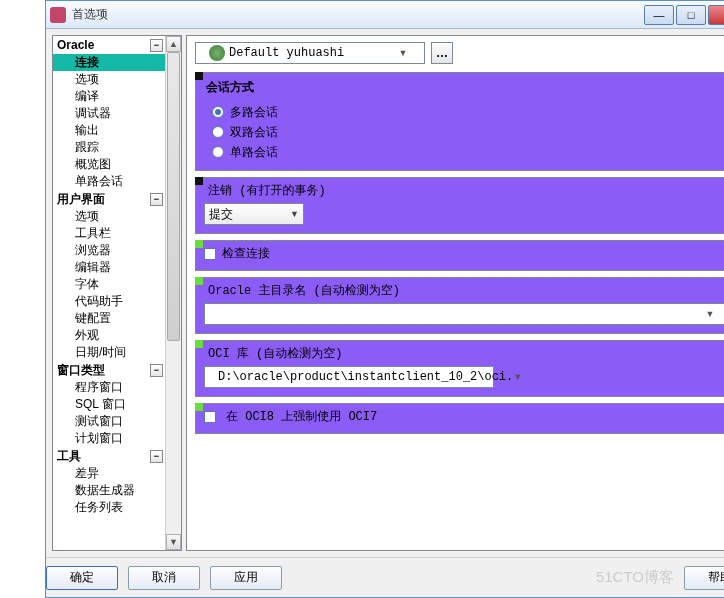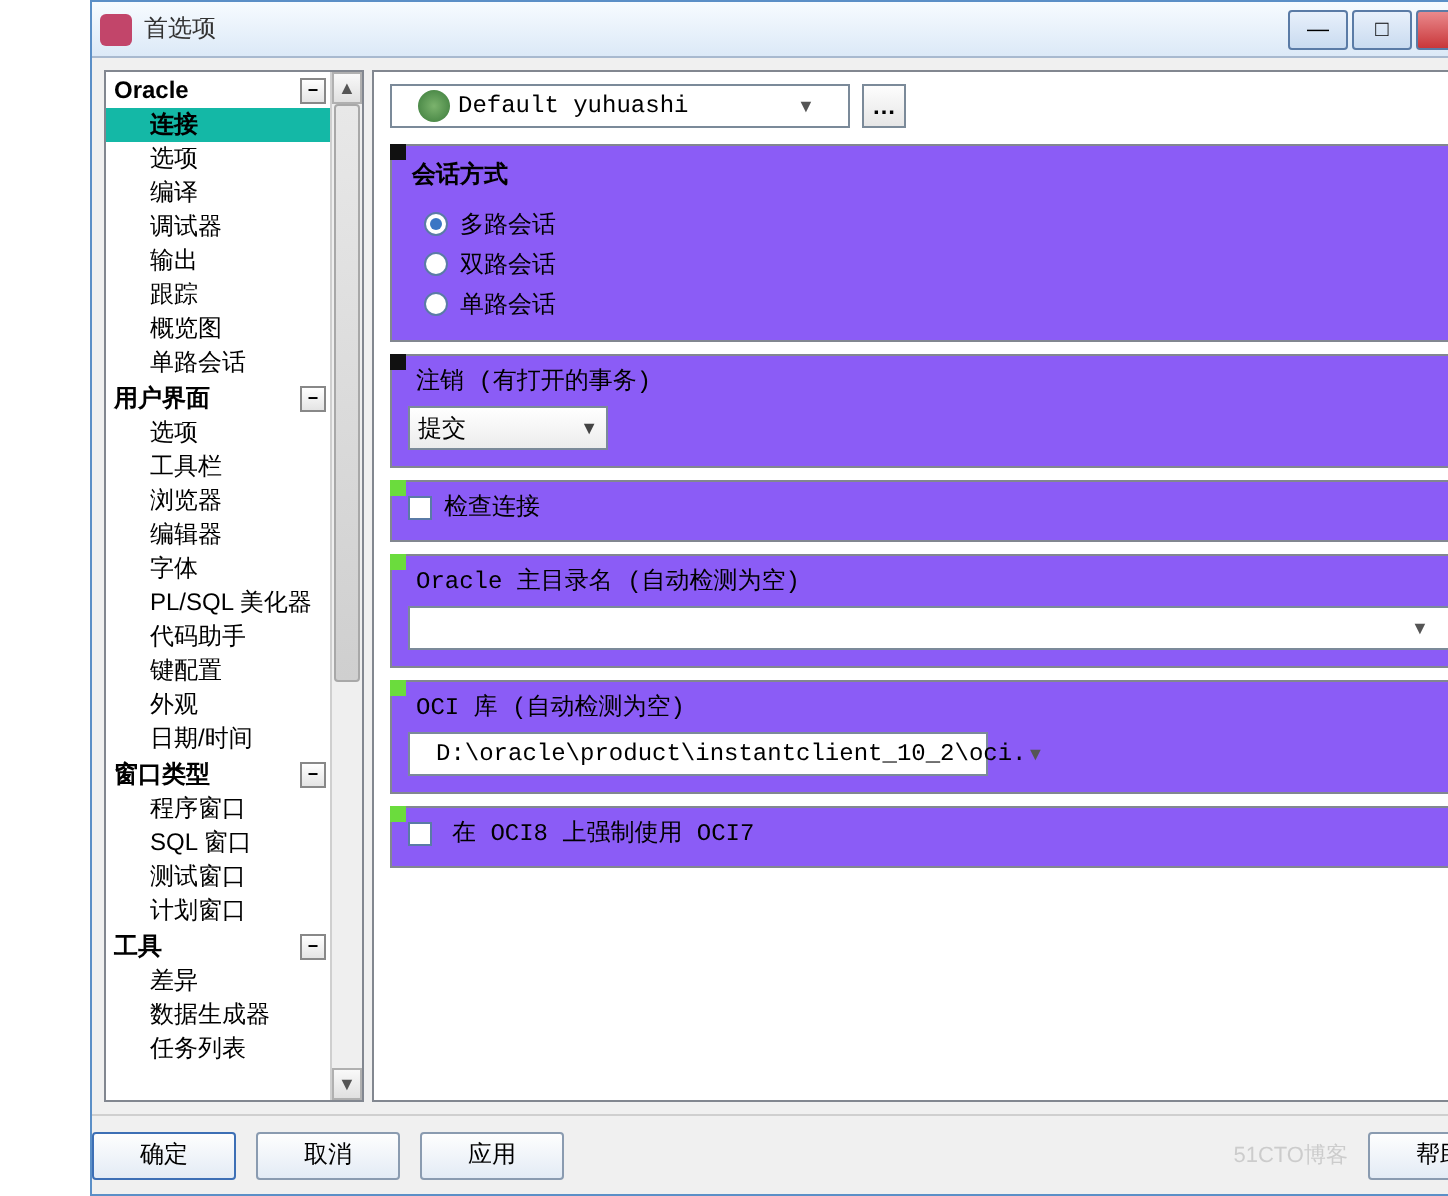--- a/index.html
+++ b/index.html
@@ -78,21 +78,20 @@
           <div class="item">单路会话</div>
           <div class="cat mono">
             <span>用户界面</span>
             <span class="exp">−</span>
           </div>
           <div class="item">选项</div>
           <div class="item">工具栏</div>
           <div class="item">浏览器</div>
           <div class="item">编辑器</div>
           <div class="item">字体</div>
-          <div class="item">PL/SQL 美化器</div>
           <div class="item">代码助手</div>
           <div class="item">键配置</div>
           <div class="item">外观</div>
           <div class="item">日期/时间</div>
           <div class="cat mono">
             <span>窗口类型</span>
             <span class="exp">−</span>
           </div>
           <div class="item">程序窗口</div>
           <div class="item">SQL 窗口</div>
@@ -187,16 +186,16 @@
         </div>
       </div>
     </div>
   </div>
 
   <div class="footer">
     <div class="btn primary">确定</div>
     <div class="btn">取消</div>
     <div class="btn">应用</div>
     <div class="spacer"></div>
-    <div style="color:#ccc; font-size:11px;">51CTO博客</div>
+    <div style="color:#ccc; font-size:15px;">51CTO博客</div>
     <div class="btn">帮助</div>
   </div>
 </div>
 
 </body></html>

